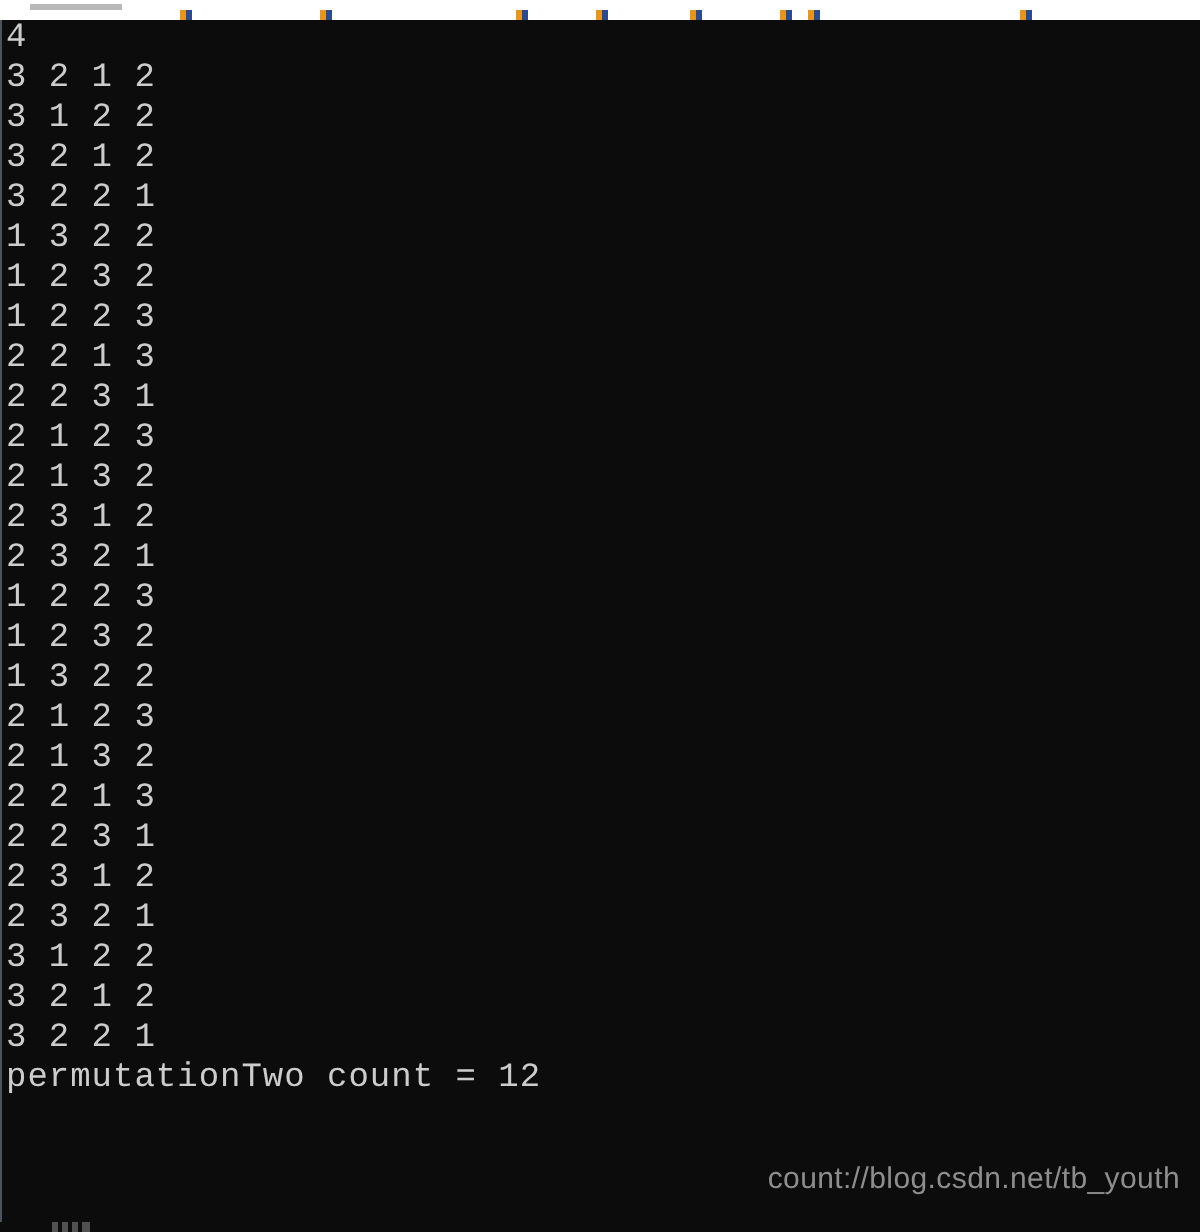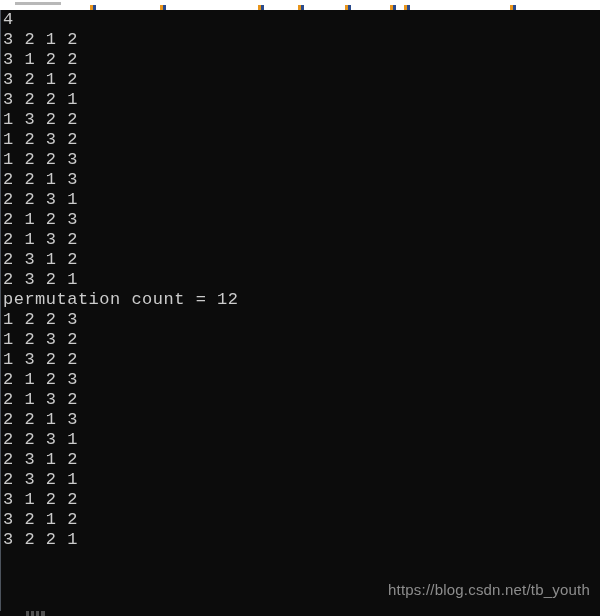--- a/index.html
+++ b/index.html
@@ -165,39 +165,39 @@
         <span class="line">3 2 2 1</span>
         <span class="line">1 3 2 2</span>
         <span class="line">1 2 3 2</span>
         <span class="line">1 2 2 3</span>
         <span class="line">2 2 1 3</span>
         <span class="line">2 2 3 1</span>
         <span class="line">2 1 2 3</span>
         <span class="line">2 1 3 2</span>
         <span class="line">2 3 1 2</span>
         <span class="line">2 3 2 1</span>
-        <span class="line">permutation count = 12</span>
         <span class="line">1 2 2 3</span>
         <span class="line">1 2 3 2</span>
         <span class="line">1 3 2 2</span>
         <span class="line">2 1 2 3</span>
         <span class="line">2 1 3 2</span>
         <span class="line">2 2 1 3</span>
         <span class="line">2 2 3 1</span>
         <span class="line">2 3 1 2</span>
         <span class="line">2 3 2 1</span>
         <span class="line">3 1 2 2</span>
         <span class="line">3 2 1 2</span>
         <span class="line">3 2 2 1</span>
+        <span class="line">permutationTwo count = 12</span>
       </div>
   </div>
 
   <div id="left-edge"></div>
 
-  <div id="watermark">https://blog.csdn.net/tb_youth</div>
+  <div id="watermark">count://blog.csdn.net/tb_youth</div>
 
   <div id="bottom-strip">
     <span class="chunk a"></span>
     <span class="chunk b"></span>
     <span class="chunk c"></span>
     <span class="chunk d"></span>
   </div>
 
 </div>
 

